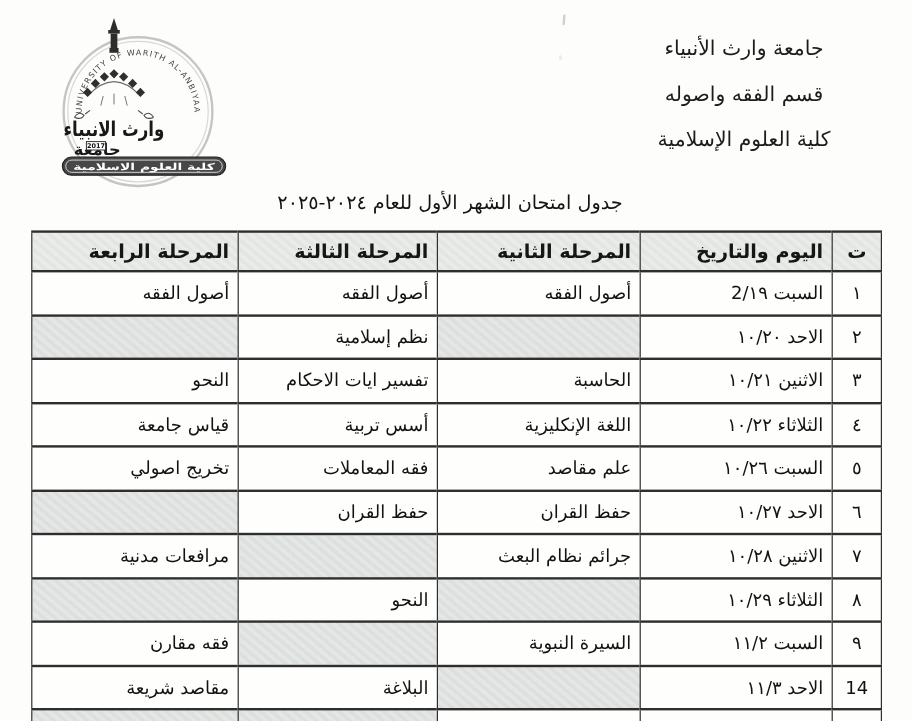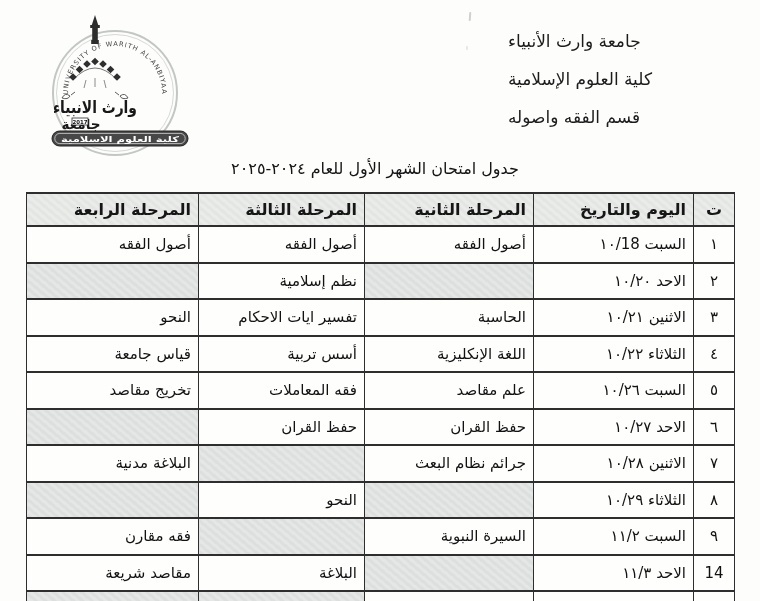--- a/index.html
+++ b/index.html
@@ -3,21 +3,21 @@
 <meta charset="utf-8">
 <style>
   html,body{margin:0;padding:0;}
   body{
     width:760px;height:601px;position:relative;overflow:hidden;
     background:#fdfdfc;color:#161616;
     font-family:"DejaVu Sans", sans-serif;
   }
   .letterhead{
     position:absolute;top:22px;right:28px;width:224px;
-    direction:rtl;text-align:left;
+    direction:rtl;text-align:center;
     font-size:17px;font-weight:500;line-height:38px;color:#1c1c1c;
   }
   .doc-title{
     position:absolute;top:159px;left:0;width:750px;
     direction:rtl;text-align:center;
     font-size:16px;font-weight:500;color:#141414;
   }
   .logo-wrap{position:absolute;top:10px;left:48px;width:150px;height:152px;}
   table.exam{
     position:absolute;top:192px;left:26px;width:708px;
@@ -100,22 +100,22 @@
     <g>
       <rect x="4" y="121" width="136" height="15" rx="7.5" fill="#474747" stroke="#222222" stroke-width="1"></rect>
       <rect x="6.8" y="123.4" width="130.4" height="10.2" rx="5" fill="none" stroke="#d8d8d8" stroke-width="0.8"></rect>
       <text x="72" y="131.8" text-anchor="middle" font-size="8" font-weight="bold" fill="#ffffff" textLength="118" lengthAdjust="spacingAndGlyphs">كلية العلوم الاسلامية</text>
     </g>
   </svg>
 </div>
 
 <div class="letterhead">
   <div>جامعة وارث الأنبياء</div>
+  <div>قسم الفقه واصوله</div>
   <div>كلية العلوم الإسلامية</div>
-  <div>قسم الفقه واصوله</div>
 </div>
 
 <div class="scan-mark mark-a"></div>
 <div class="scan-mark mark-b"></div>
 
 <div class="doc-title">جدول امتحان الشهر الأول للعام ٢٠٢٤-٢٠٢٥</div>
 
 <table class="exam">
   <colgroup>
     <col style="width:41px">
@@ -129,21 +129,21 @@
       <th class="num">ت</th>
       <th>اليوم والتاريخ</th>
       <th>المرحلة الثانية</th>
       <th>المرحلة الثالثة</th>
       <th>المرحلة الرابعة</th>
     </tr>
   </thead>
   <tbody>
     <tr>
       <td class="num">١</td>
-      <td class="date">السبت ١٠/18</td>
+      <td class="date">السبت 2/١٩</td>
       <td class="subject">أصول الفقه</td>
       <td class="subject">أصول الفقه</td>
       <td class="subject">أصول الفقه</td>
     </tr>
     <tr>
       <td class="num">٢</td>
       <td class="date">الاحد ١٠/٢٠</td>
       <td class="subject shaded"></td>
       <td class="subject">نظم إسلامية</td>
       <td class="subject shaded"></td>
@@ -160,35 +160,35 @@
       <td class="date">الثلاثاء ١٠/٢٢</td>
       <td class="subject">اللغة الإنكليزية</td>
       <td class="subject">أسس تربية</td>
       <td class="subject">قياس جامعة</td>
     </tr>
     <tr>
       <td class="num">٥</td>
       <td class="date">السبت ١٠/٢٦</td>
       <td class="subject">علم مقاصد</td>
       <td class="subject">فقه المعاملات</td>
-      <td class="subject">تخريج مقاصد</td>
+      <td class="subject">تخريج اصولي</td>
     </tr>
     <tr>
       <td class="num">٦</td>
       <td class="date">الاحد ١٠/٢٧</td>
       <td class="subject">حفظ القران</td>
       <td class="subject">حفظ القران</td>
       <td class="subject shaded"></td>
     </tr>
     <tr>
       <td class="num">٧</td>
       <td class="date">الاثنين ١٠/٢٨</td>
       <td class="subject">جرائم نظام البعث</td>
       <td class="subject shaded"></td>
-      <td class="subject">البلاغة مدنية</td>
+      <td class="subject">مرافعات مدنية</td>
     </tr>
     <tr>
       <td class="num">٨</td>
       <td class="date">الثلاثاء ١٠/٢٩</td>
       <td class="subject shaded"></td>
       <td class="subject">النحو</td>
       <td class="subject shaded"></td>
     </tr>
     <tr>
       <td class="num">٩</td>

